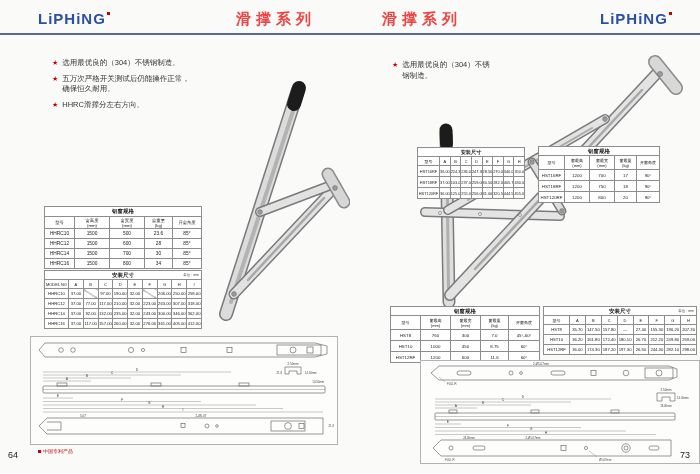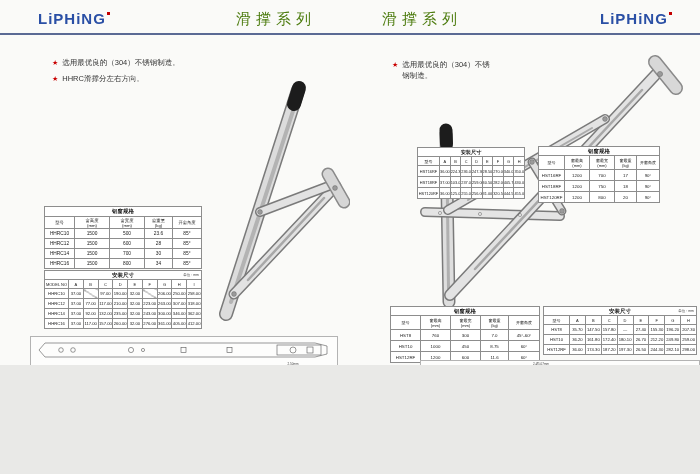--- a/index.html
+++ b/index.html
@@ -1,21 +1,21 @@
 <!DOCTYPE html>
 <html><head>
 <meta charset="utf-8">
 <style>
   html,body{margin:0;padding:0;background:#e9e9e7;}
-  .sheet{position:relative;width:700px;height:365px;background:#fafaf8;overflow:hidden;
+  .sheet{position:relative;width:700px;height:474px;background:#fafaf8;overflow:hidden;
          font-family:"Liberation Sans","DejaVu Sans",sans-serif;color:#111;}
   .abs{position:absolute;}
   .logo{font-weight:800;font-size:15px;color:#2a4fa5;letter-spacing:1px;}
   .logo .dot{display:inline-block;width:3px;height:3px;background:#c40000;vertical-align:top;margin:2px 0 0 1px;}
-  .series{font-weight:400;font-size:15px;color:#4d7c0f;letter-spacing:5px;}
+  .series{font-weight:700;font-size:15px;color:#ef4444;letter-spacing:5px;}
   .rule{position:absolute;left:0;top:33px;width:700px;height:2px;background:#5a6a94;}
   .ptitle{font-weight:800;font-size:12px;color:#0c0c0c;}
   .bullets{font-size:7.5px;color:#333;line-height:1.4;}
   .bullet{display:flex;margin-bottom:5px;}
   .star{color:#c90000;font-size:7px;margin-right:4px;flex:0 0 auto;}
   .t{border-collapse:collapse;background:#fff;table-layout:fixed;width:100%;}
   .t th,.t td{border:0.6px solid #8d8d8d;text-align:center;font-weight:400;padding:0;
               color:#1a1a1a;white-space:pre-line;overflow:hidden;}
   .t .ttl{font-weight:700;position:relative;height:9px;}
   .t .unit{position:absolute;right:2px;top:2px;font-weight:400;font-size:3.5px;color:#444;}
@@ -42,20 +42,24 @@
   <div class="abs series" style="left:236px;top:10px">滑撑系列</div>
   <div class="abs series" style="left:382px;top:10px">滑撑系列</div>
   <div class="abs logo" style="left:600px;top:10px"><span>LiPHiNG</span><span class="dot"></span></div>
   <div class="rule"></div>
 
 
   <div class="abs bullets" style="left:52px;top:58px;width:140px">
     <div class="bullet">
         <span class="star">★</span>
         <span>选用最优良的（304）不锈钢制造。</span>
+      </div>
+    <div class="bullet">
+        <span class="star">★</span>
+        <span>五万次严格开关测试后仍能操作正常，确保恒久耐用。</span>
       </div>
     <div class="bullet">
         <span class="star">★</span>
         <span>HHRC滑撑分左右方向。</span>
       </div>
   </div>
 
   <svg class="abs" style="left:168px;top:74px" width="182" height="250" viewBox="0 0 182 250">
     <g stroke-linecap="round">
       <line x1="130" y1="16" x2="58" y2="240" stroke="#7a7a7a" stroke-width="14"></line>

